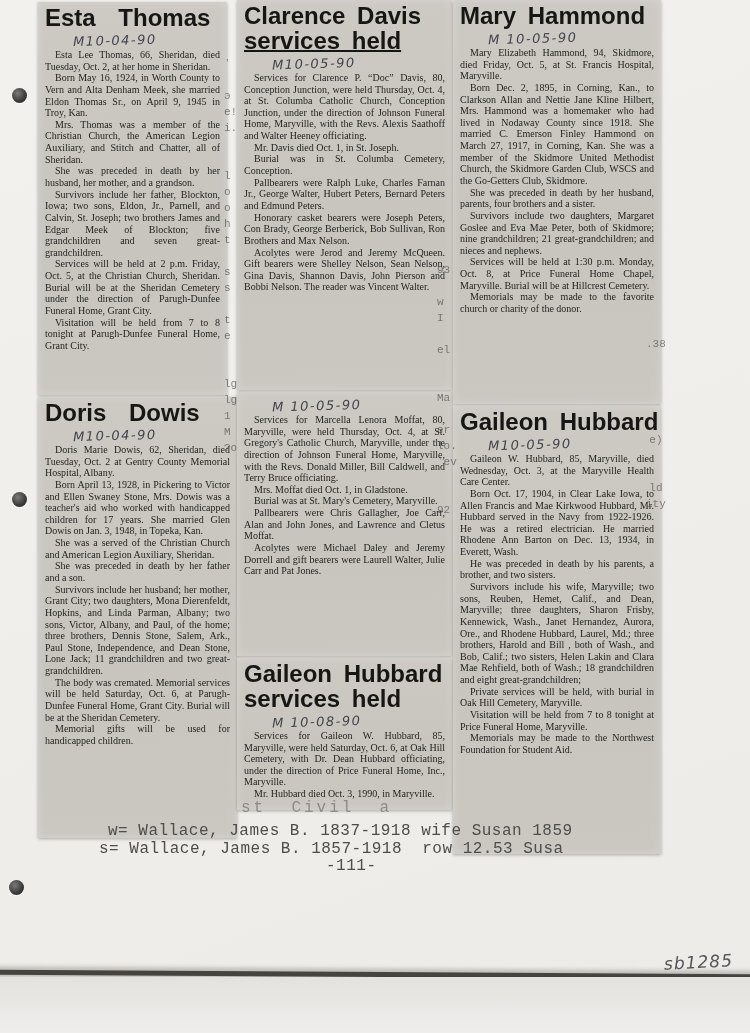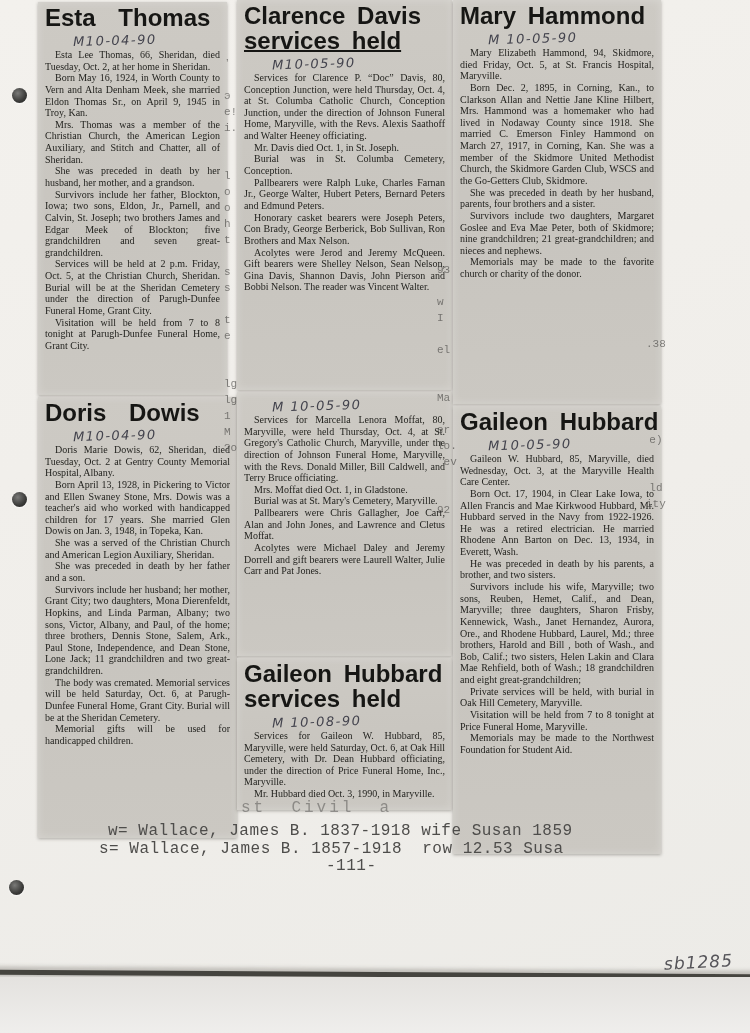--- a/index.html
+++ b/index.html
@@ -150,20 +150,21 @@
   </article>
 
   <article class="clipping" id="clip-mary">
     <h2 class="headline med">Mary Hammond</h2>
     <div class="annot">M 10-05-90</div>
     <div class="body">
         <p>Mary Elizabeth Hammond, 94, Skidmore, died Friday, Oct. 5, at St. Francis Hospital, Maryville.</p>
         <p>Born Dec. 2, 1895, in Corning, Kan., to Clarkson Allan and Nettie Jane Kline Hilbert, Mrs. Hammond was a homemaker who had lived in Nodaway County since 1918. She married C. Emerson Finley Hammond on March 27, 1917, in Corning, Kan. She was a member of the Skidmore United Methodist Church, the Skidmore Garden Club, WSCS and the Go-Getters Club, Skidmore.</p>
         <p>She was preceded in death by her husband, parents, four brothers and a sister.</p>
         <p>Survivors include two daughters, Margaret Goslee and Eva Mae Peter, both of Skidmore; nine grandchildren; 21 great-grandchildren; and nieces and nephews.</p>
+        <p>Services will be held at 1:30 p.m. Monday, Oct. 8, at Price Funeral Home Chapel, Maryville. Burial will be at Hillcrest Cemetery.</p>
         <p>Memorials may be made to the favorite church or charity of the donor.</p>
       </div>
   </article>
 
   <article class="clipping" id="clip-gaileon">
     <h2 class="headline med">Gaileon Hubbard</h2>
     <div class="annot">M10-05-90</div>
     <div class="body">
         <p>Gaileon W. Hubbard, 85, Maryville, died Wednesday, Oct. 3, at the Maryville Health Care Center.</p>
         <p>Born Oct. 17, 1904, in Clear Lake Iowa, to Allen Francis and Mae Kirkwood Hubbard, Mr. Hubbard served in the Navy from 1922-1926. He was a retired electrician. He married Rhodene Ann Barton on Dec. 13, 1934, in Everett, Wash.</p>

